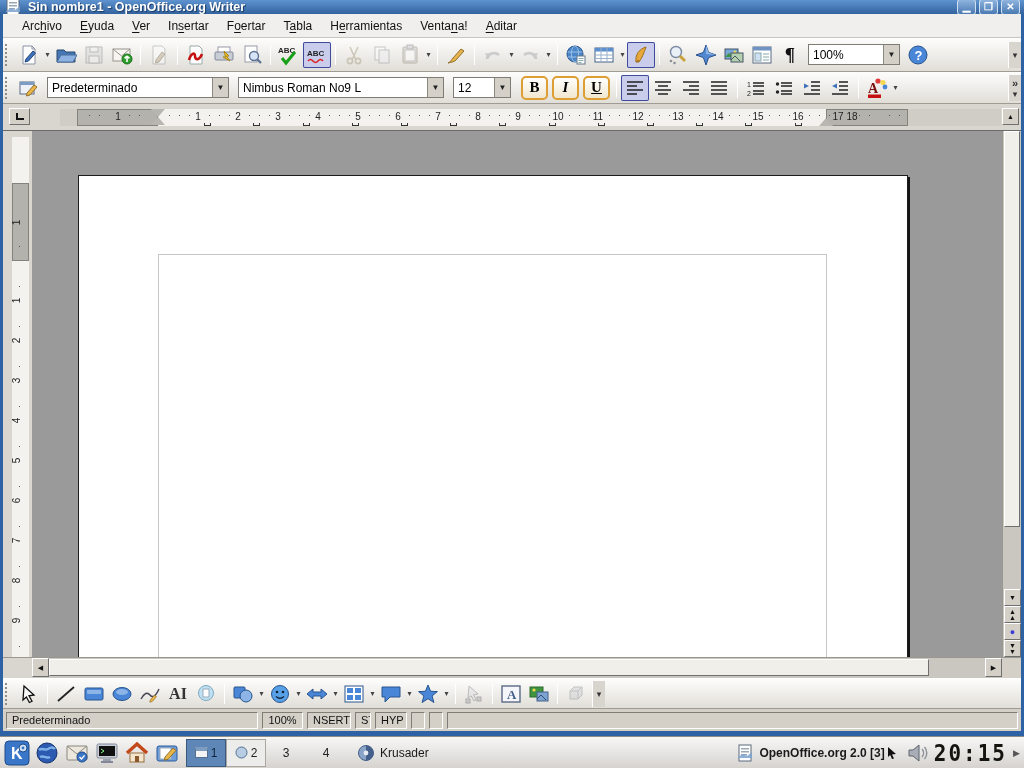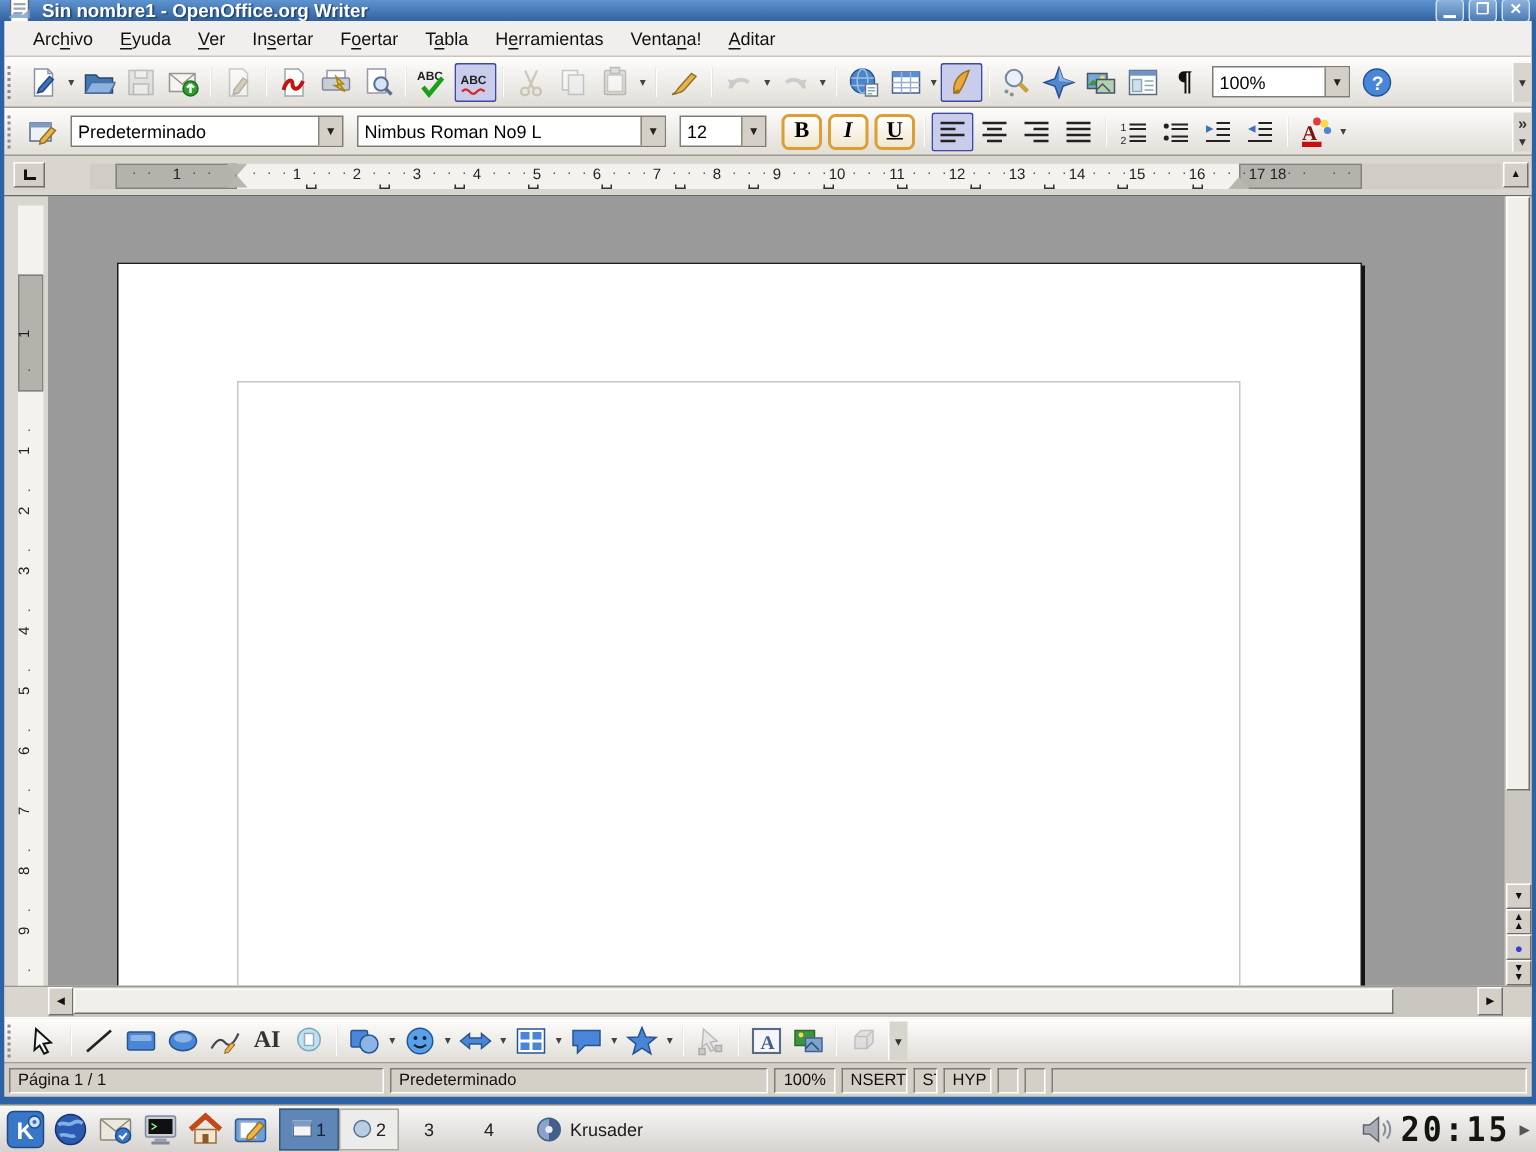--- a/index.html
+++ b/index.html
@@ -704,21 +704,20 @@
           <path d="M4 7l4-4h8v8l-4 4H4z" fill="#ccd" stroke="#889"></path>
             <path d="M4 7h8v8M12 7l4-4" fill="none" stroke="#889"></path>
         </svg>
       </div>
       <div class="overflow-btn" style="margin-left:2px;">
           <span>▾</span>
         </div>
     </div>
 
     <div class="statusbar">
-      <div class="cell" style="width:250px;">Página  1 / 1</div>
       <div class="cell" style="width:252px;">Predeterminado</div>
       <div class="cell" style="width:41px; text-align:center;">100%</div>
       <div class="cell" style="width:44px;">NSERT</div>
       <div class="cell" style="width:16px;">STD</div>
       <div class="cell" style="width:32px;">HYP</div>
       <div class="cell" style="width:14px;"></div>
       <div class="cell" style="width:14px;"></div>
       <div class="cell" style="flex:1;"></div>
     </div>
   </div>
@@ -789,20 +788,33 @@
     </div>
     <div class="task">
       <svg width="18" height="18" viewBox="0 0 18 18">
         <circle cx="9" cy="9" r="7.5" fill="#8aa4c8" stroke="#44608a"></circle>
         <path d="M9 1.5A7.5 7.5 0 0 1 9 16.5z" fill="#44608a"></path>
           <circle cx="9" cy="9" r="2.4" fill="#e8ecf4"></circle>
       </svg>
       <span>Krusader</span>
     </div>
     <span style="flex:1"></span>
+    <div class="task bold">
+      <svg width="18" height="18" viewBox="0 0 18 18">
+        <rect x="3" y="1" width="12" height="16" fill="#fefefe" stroke="#5a6b7c"></rect>
+        <rect x="5" y="4" width="8" height="1.5" fill="#9aa7b4"></rect>
+          <rect x="5" y="7" width="8" height="1.5" fill="#9aa7b4"></rect>
+        <rect x="5" y="10" width="6" height="1.5" fill="#9aa7b4"></rect>
+        <path d="M2 13l5-3 4 2 5-4v6H2z" fill="#7da3cf" opacity=".85"></path>
+      </svg>
+      <span>OpenOffice.org 2.0 [3]</span>
+      <svg width="10" height="12" viewBox="0 0 10 12" style="margin-left:-3px;">
+        <path d="M1 0l8 7-4 .6 2 4-2 .4-1.8-4L1 10z" fill="#111"></path>
+      </svg>
+    </div>
     <div class="tk-btn" style="width:26px;">
       <svg width="22" height="22" viewBox="0 0 22 22">
         <path d="M3 14V8h4l6-5v16l-6-5z" fill="#a8adb6" stroke="#5f646e"></path>
         <path d="M16 7a6 6 0 0 1 0 8M18.5 5a9 9 0 0 1 0 12" stroke="#8a8f98" fill="none" stroke-width="1.4"></path>
       </svg>
     </div>
     <div class="clock">20:15</div>
     <div class="hide-arrow">
         <span>▶</span>
       </div>

